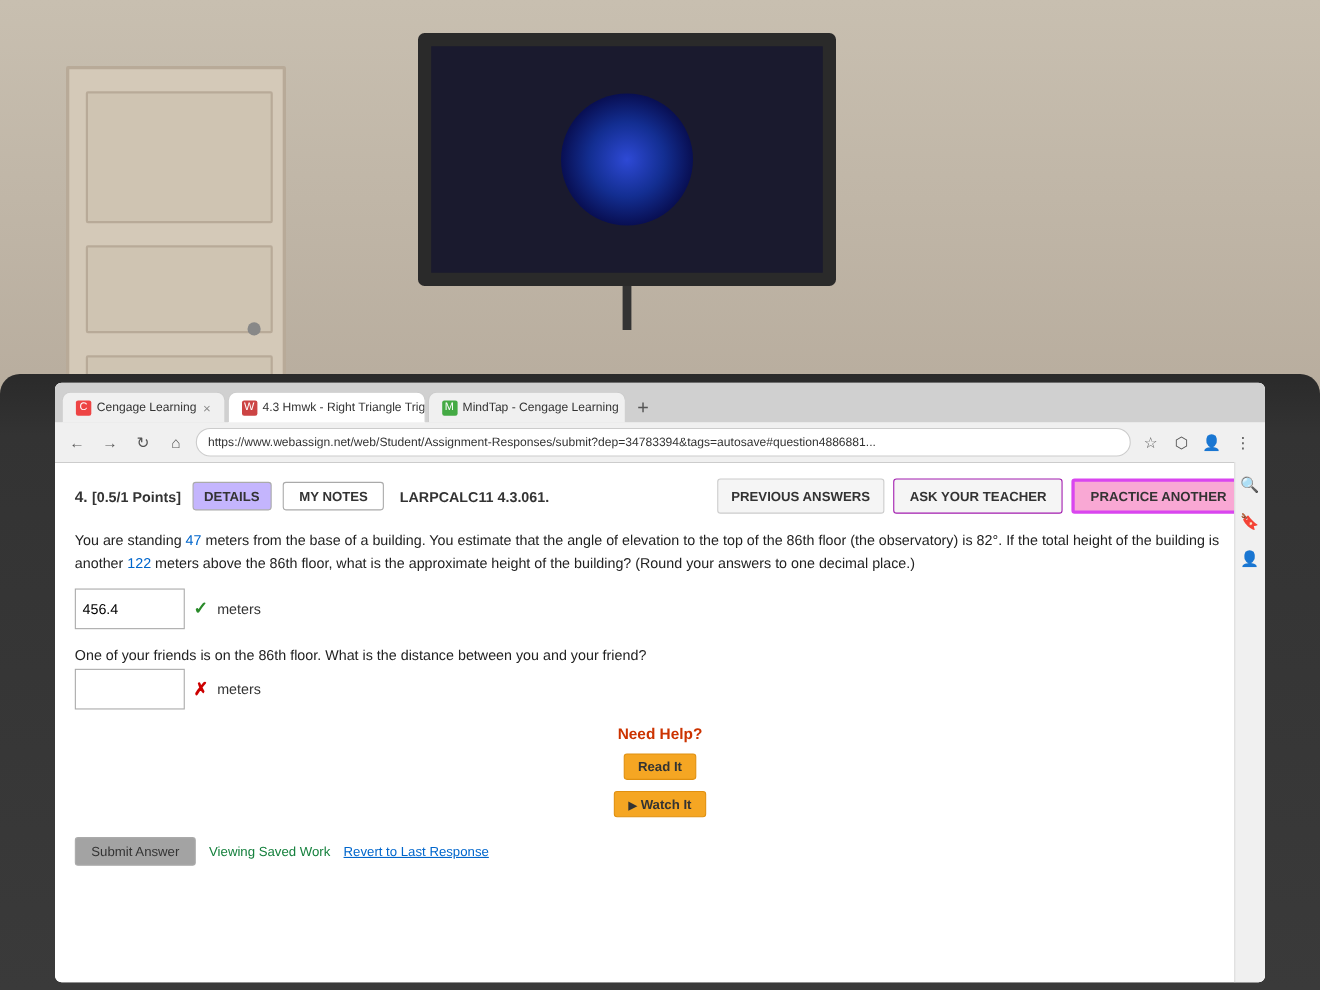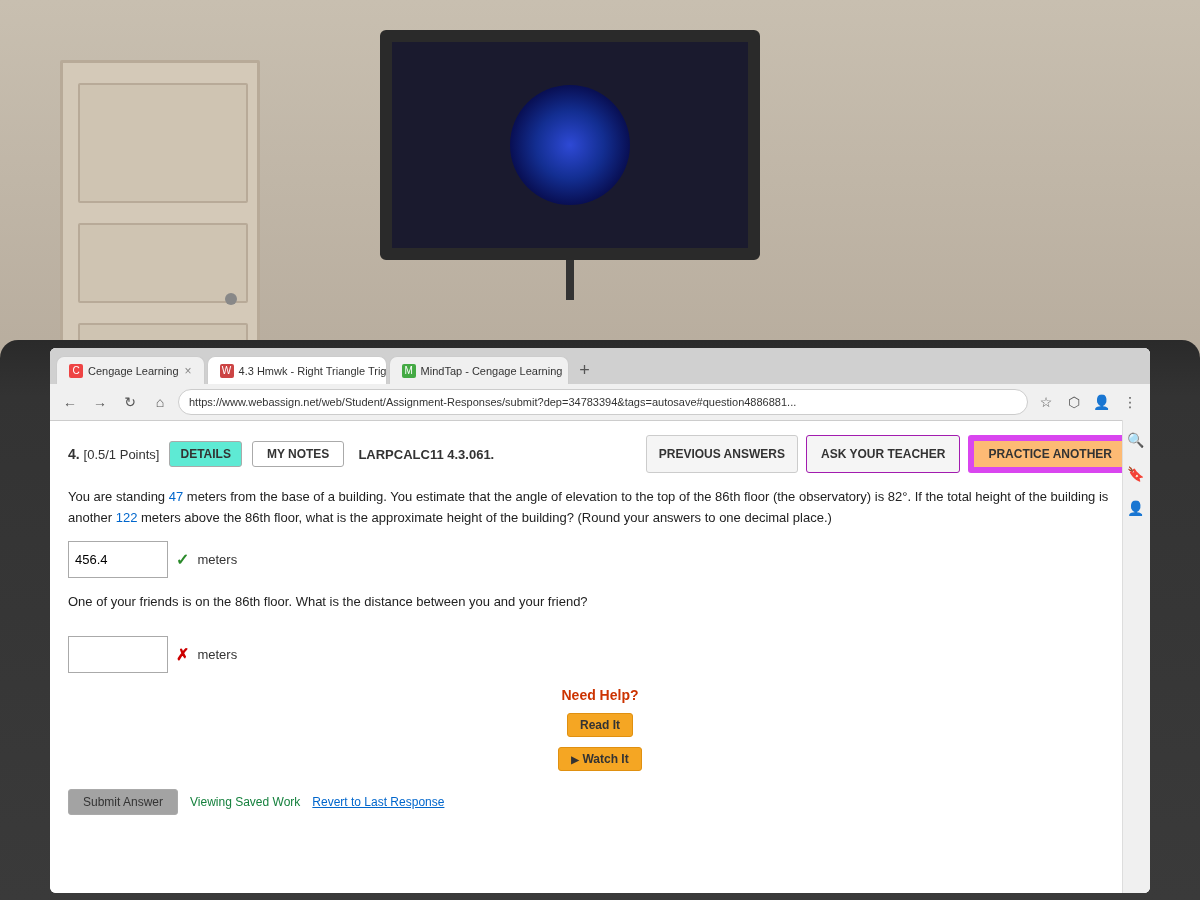--- a/index.html
+++ b/index.html
@@ -254,21 +254,21 @@
       margin-bottom: 14px;
     }
     .question-number {
       font-size: 14px;
       font-weight: bold;
       color: #333;
       white-space: nowrap;
     }
     .btn-details {
       padding: 5px 10px;
-      background: #5eead4;
+      background: #c4b5fd;
       border: 1px solid #aaa;
       border-radius: 3px;
       font-size: 12px;
       cursor: pointer;
       font-weight: bold;
       color: #333;
     }
     .btn-my-notes {
       padding: 5px 14px;
       background: #fff;
@@ -306,22 +306,22 @@
       background: #f5f5f5;
       border: 1px solid #a21caf;
       border-radius: 3px;
       font-size: 12px;
       cursor: pointer;
       color: #333;
       font-weight: bold;
     }
     .btn-practice {
       padding: 6px 14px;
-      background: #fdba74;
-      border: 6px solid #d946ef;
+      background: #f9a8d4;
+      border: 3px solid #d946ef;
       border-radius: 3px;
       font-size: 12px;
       cursor: pointer;
       color: #333;
       font-weight: bold;
     }
 
     .question-text {
       font-size: 13px;
       color: #222;
@@ -358,21 +358,21 @@
     }
     .unit-label {
       font-size: 13px;
       color: #333;
     }
 
     .question-part2 {
       font-size: 13px;
       color: #222;
       line-height: 1.6;
-      margin-bottom: 24px;
+      margin-bottom: 2px;
     }
 
     .need-help-row {
       display: flex;
       align-items: center;
       gap: 10px;
       margin-bottom: 18px;
       margin-top: 8px;
       flex-direction: column;
     }
@@ -513,21 +513,21 @@
           <button class="toolbar-icon-btn">⋮</button>
         </div>
       </div>
     </div>
 
     <div class="page-content">
 
       <div class="question-header">
         <span class="question-number">
           <span>4.</span>
-          <span style="font-weight:normal; font-size:13px;">[0.5/1 Points]</span>
+          <span style="font-weight:bold; font-size:13px;">[0.5/1 Points]</span>
         </span>
         <button class="btn-details">DETAILS</button>
         <button class="btn-my-notes">MY NOTES</button>
         <span class="assignment-label">LARPCALC11 4.3.061.</span>
         <div class="action-buttons">
           <button class="btn-prev-answers">PREVIOUS ANSWERS</button>
           <button class="btn-ask-teacher">ASK YOUR TEACHER</button>
           <button class="btn-practice">PRACTICE ANOTHER</button>
         </div>
       </div>

